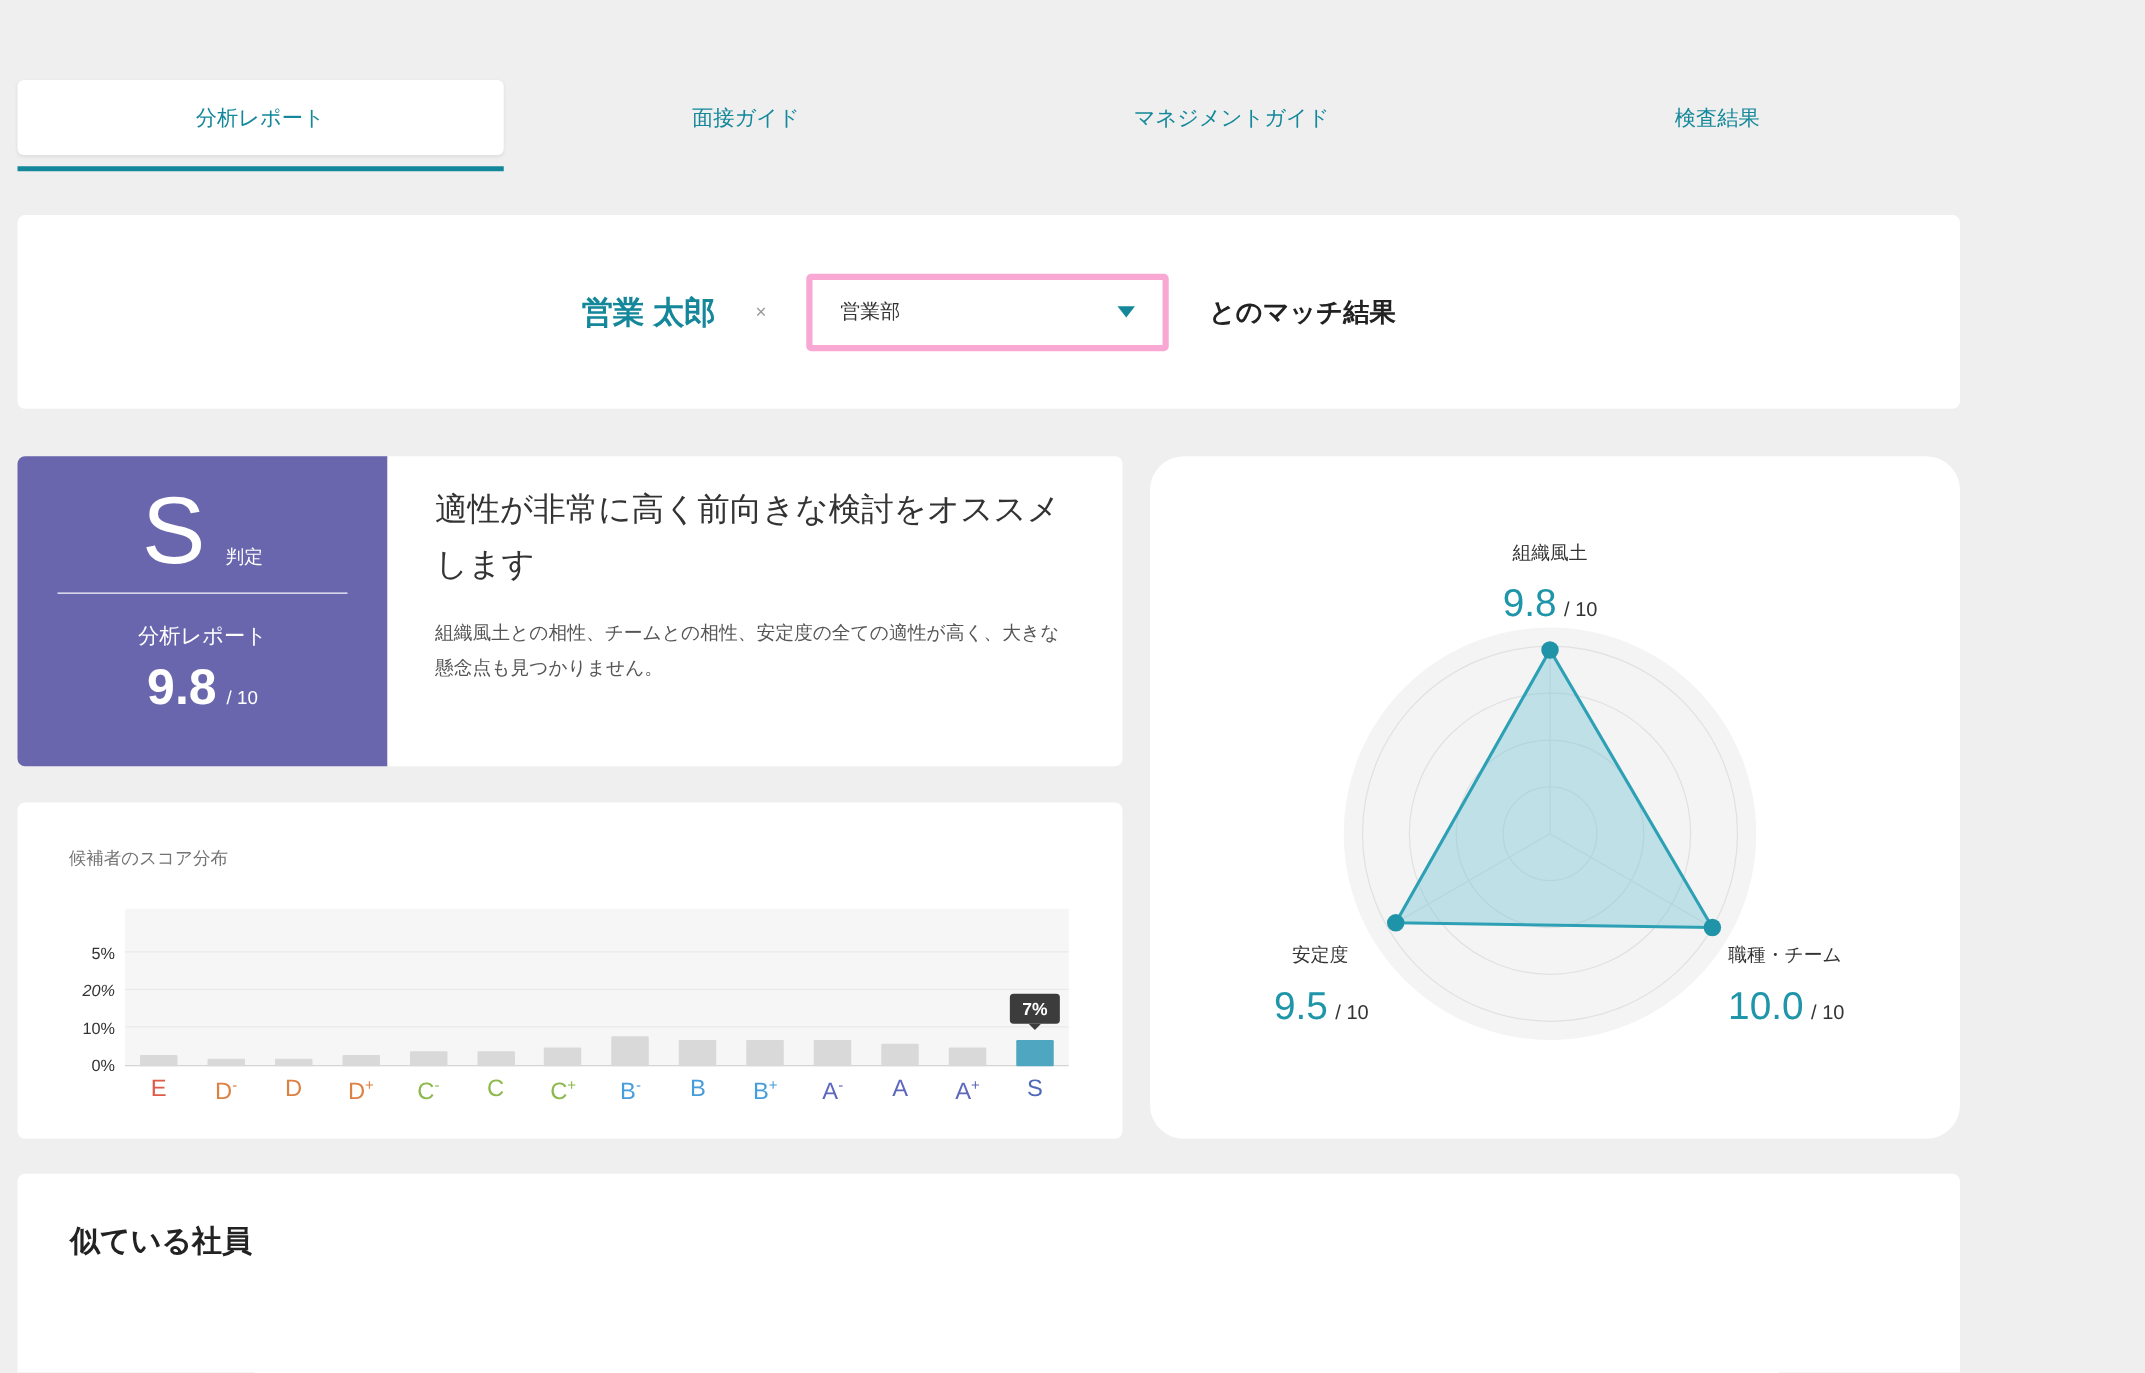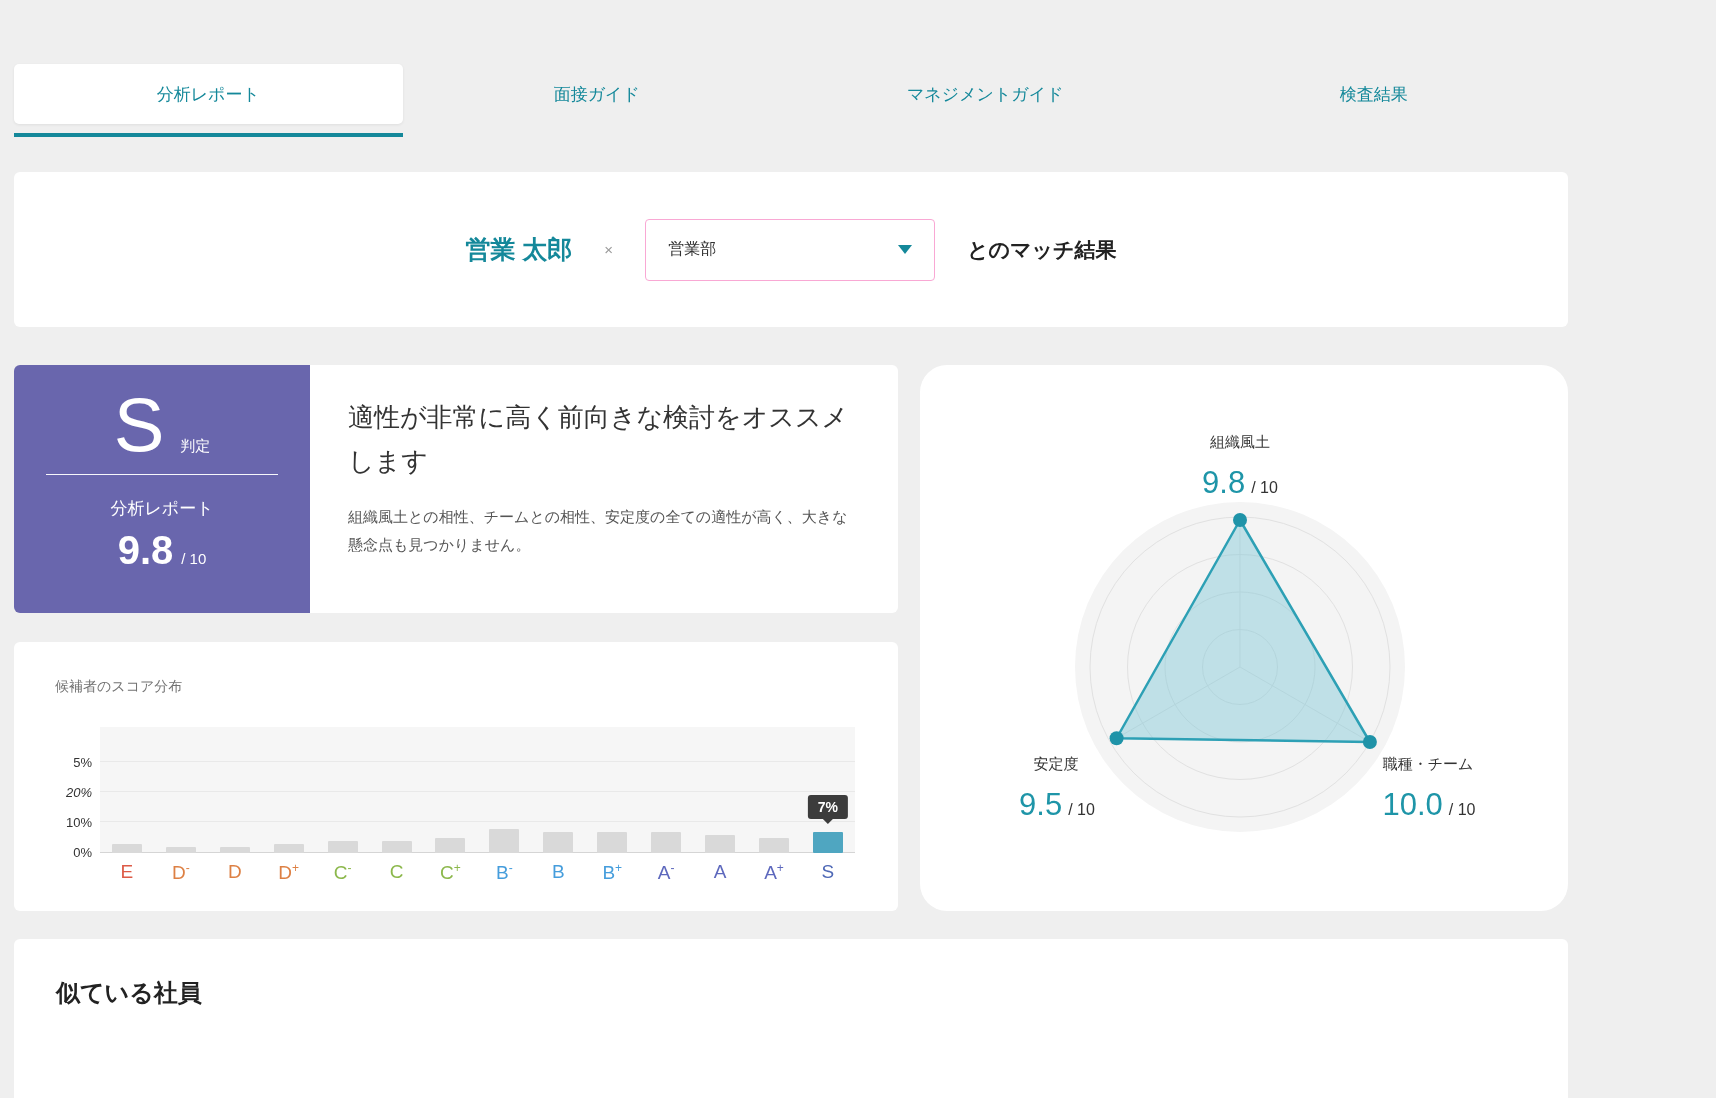--- a/index.html
+++ b/index.html
@@ -14,42 +14,42 @@
          font-size:17px; font-weight:normal; color:#14889a; cursor:pointer; position:relative;margin-top:40px; }
   .tab.active { background:#fff; border-radius:5px; box-shadow:0 1px 3px rgba(0,0,0,0.07); }
   .tab-underline { position:absolute; left:0; top:69px; width:100%; height:4px; background:#14889a; }
 
   .card { background:#fff; border-radius:6px; }
 
   
   .match-card { margin-top:48px; height:155px; display:flex; align-items:center; justify-content:center; gap:32px; }
   .candidate { font-size:25px; font-weight:bold; color:#14889a; }
   .times { color:#999; font-size:15px; }
-  .dropdown { width:290px; height:62px; border:1px solid #f9a8d4; border-radius:4px; background:#fff;
+  .dropdown { width:290px; height:62px; border:5px solid #f9a8d4; border-radius:4px; background:#fff;
               display:flex; align-items:center; justify-content:space-between; padding:0 22px;
               font-size:16px; color:#333; cursor:pointer; }
   .chev { width:0; height:0; border-left:7px solid transparent; border-right:7px solid transparent; border-top:9px solid #14889a; }
   .match-suffix { font-size:21px; font-weight:bold; color:#222; }
 
   
   .main-row { display:flex; margin-top:38px; gap:22px; align-items:flex-start; }
   .left-col { width:884px; }
   .judge-row { display:flex; height:248px; }
   .purple-card { width:296px; height:248px; background:#6966ad; border-radius:6px 0 0 6px; color:#fff;
                  display:flex; flex-direction:column; align-items:center; padding-top:16px; }
   .grade-row { display:flex; align-items:baseline; }
   .grade { font-size:76px; font-weight:400; line-height:1.15; }
   .grade-suffix { font-size:15px; margin-left:16px; }
   .divider { width:232px; height:1px; background:rgba(255,255,255,0.95); margin:6px 0 22px; }
   .score-label { font-size:17px; }
   .score-row { display:flex; align-items:baseline; margin-top:8px; }
   .score { font-size:40px; font-weight:bold; }
   .score-denom { font-size:15px; margin-left:8px; }
 
-  .summary-card { width:588px; height:248px; background:#fff; border-radius:0 6px 6px 0; padding:30px 38px; }
+  .summary-card { width:588px; height:248px; background:#fff; border-radius:0 6px 6px 0; padding:20px 38px; }
   .summary-title { font-size:26px; color:#333; line-height:1.7; font-weight:400; }
   .summary-body { margin-top:20px; font-size:15px; color:#555; line-height:1.85; }
 
   
   .dist-card { margin-top:29px; height:269px; position:relative; }
   .dist-title { position:absolute; left:41px; top:36px; font-size:14px; color:#737373; }
   .plot-bg { position:absolute; left:86px; top:85px; width:755px; height:126px; background:#f6f6f6;
              border-bottom:1px solid #d5d5d5; }
   .gridline { position:absolute; left:0; width:100%; height:1px; background:#e9e9e9; }
   .ytick { position:absolute; width:50px; text-align:right; font-size:13px; color:#333; left:28px; }

